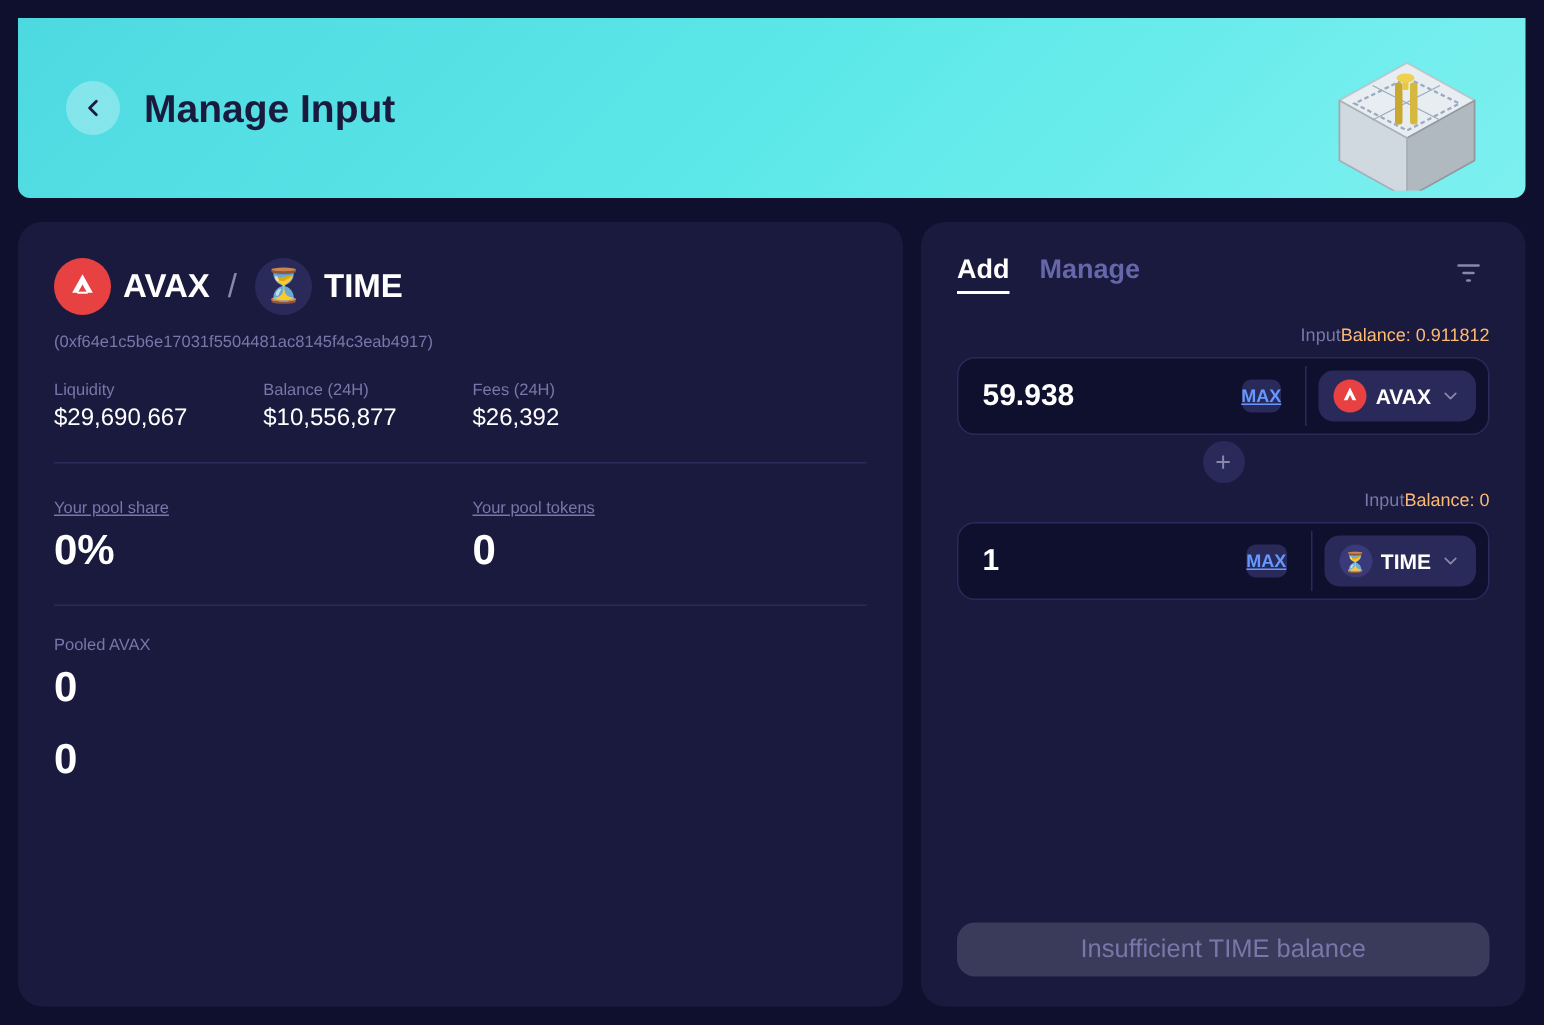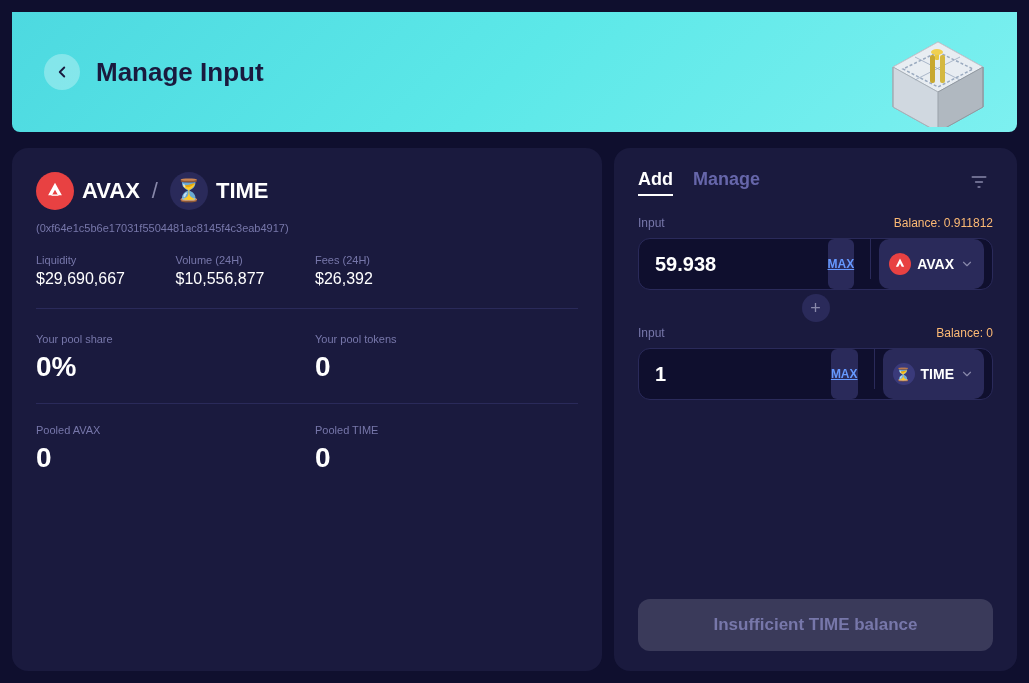--- a/index.html
+++ b/index.html
@@ -163,37 +163,38 @@
       grid-template-columns: 1fr 1fr;
       gap: 16px;
       margin-bottom: 20px;
     }
 
     .pool-info-item label {
       font-size: 11px;
       color: #7777aa;
       display: block;
       margin-bottom: 6px;
+      text-decoration: underline;
     }
 
     .pool-info-item .pool-value {
       font-size: 28px;
       font-weight: 700;
       color: white;
     }
 
     .divider {
       height: 1px;
       background: #2a2a5a;
       margin-bottom: 20px;
     }
 
     .pooled-row {
       display: grid;
-      grid-template-columns: 1fr 1fr;
+      grid-template-columns: 1fr;
       gap: 16px;
     }
 
     .pooled-item label {
       font-size: 11px;
       color: #7777aa;
       display: block;
       margin-bottom: 6px;
     }
 
@@ -259,38 +260,39 @@
       stroke-width: 2;
       stroke-linecap: round;
     }
 
     .input-section {
       margin-bottom: 0;
     }
 
     .input-label-row {
       display: flex;
-      justify-content: space-between;
+      justify-content: flex-end;
       margin-bottom: 8px;
     }
 
     .input-label {
       font-size: 12px;
       color: #7777aa;
     }
 
     .balance-label {
       font-size: 12px;
       color: #fdba74;
     }
 
     .input-box {
       background: #0f0f2e;
       border-radius: 12px;
       display: flex;
+      align-items: center;
       padding: 0 8px 0 16px;
       height: 52px;
       border: 1px solid #2a2a5a;
     }
 
     .input-box input {
       background: transparent;
       border: none;
       outline: none;
       font-size: 20px;
@@ -385,22 +387,22 @@
       height: 40px;
       margin: 0 8px;
     }
 
     .action-btn {
       background: #3a3a5a;
       border: none;
       border-radius: 12px;
       color: #7777aa;
       font-size: 17px;
-      font-weight: 700;
-      height: 52px;
+      font-weight: 400;
+      height: 36px;
       width: 100%;
       cursor: not-allowed;
       margin-top: auto;
     }
   </style>
 </head>
 <body>
 
 <div class="header">
   <div class="header-back">
@@ -460,21 +462,21 @@
     </div>
 
     <div class="pair-address">(0xf64e1c5b6e17031f5504481ac8145f4c3eab4917)</div>
 
     <div class="stats-row">
       <div class="stat-item">
         <label>Liquidity</label>
         <div class="stat-value">$29,690,667</div>
       </div>
       <div class="stat-item">
-        <label>Volume (24H)</label>
+        <label>Balance (24H)</label>
         <div class="stat-value">$10,556,877</div>
       </div>
       <div class="stat-item">
         <label>Fees (24H)</label>
         <div class="stat-value">$26,392</div>
       </div>
     </div>
 
     <div class="pool-info-row">
       <div class="pool-info-item">
@@ -488,21 +490,20 @@
     </div>
 
     <div class="divider"></div>
 
     <div class="pooled-row">
       <div class="pooled-item">
         <label>Pooled AVAX</label>
         <div class="pooled-value">0</div>
       </div>
       <div class="pooled-item">
-        <label>Pooled TIME</label>
         <div class="pooled-value">0</div>
       </div>
     </div>
   </div>
 
   <div class="right-panel">
 
     <div class="tabs-row">
       <div class="tabs">
         <div class="tab active">Add</div>

